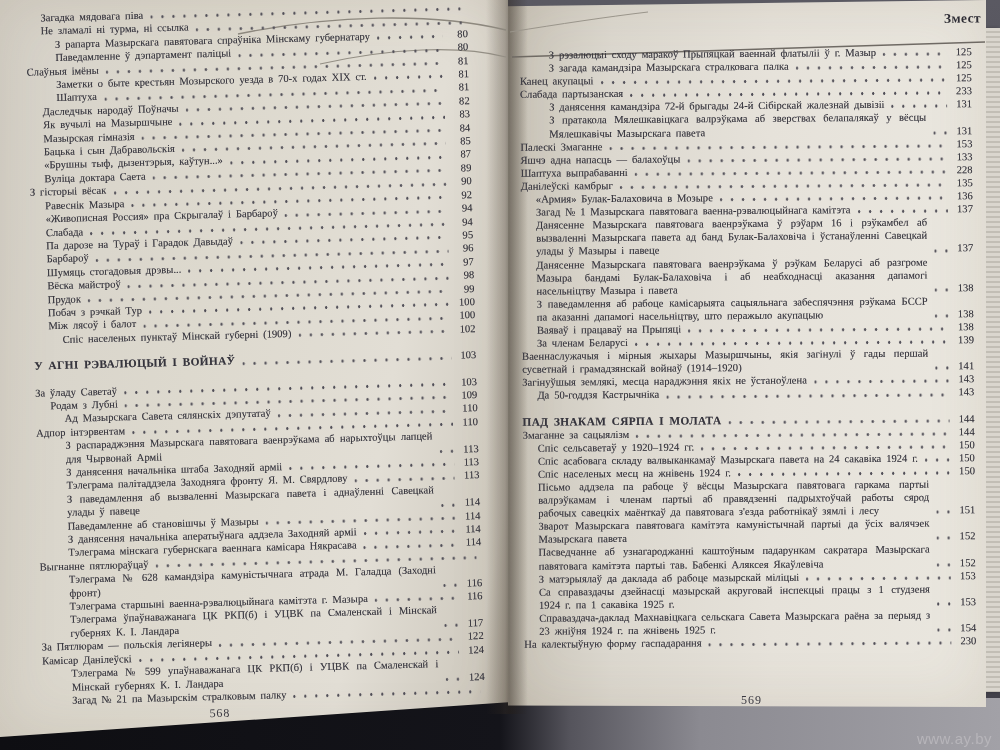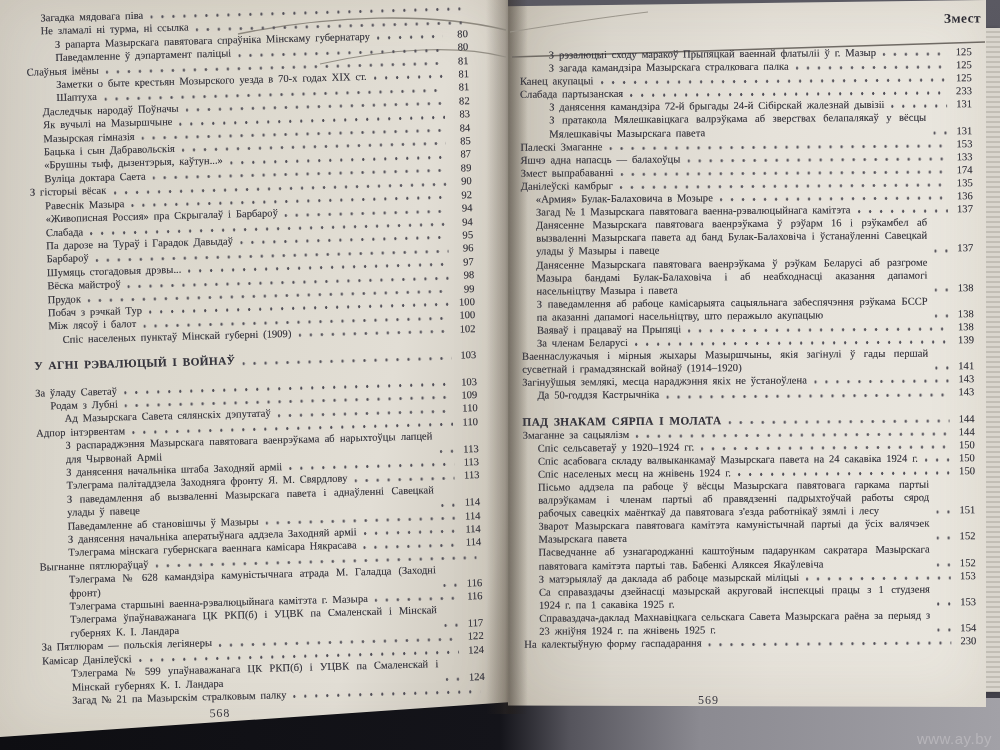--- a/index.html
+++ b/index.html
@@ -50,21 +50,21 @@
   .leader{flex:1 0 14px;height:5px;margin:0 5px 2px 7px;
     background-image:radial-gradient(circle at 1.2px 2.5px,#514f58 1.05px,rgba(0,0,0,0) 1.45px);
     background-size:11px 5px;background-repeat:repeat-x;background-position:left bottom;}
   .pg{flex:0 0 auto;min-width:20px;text-align:right;}
 
   .running-head{position:absolute;left:905px;top:11px;width:76px;text-align:right;
     font-weight:bold;font-size:13.5px;color:#2e2d35;letter-spacing:.4px;
     transform:rotate(-1deg);}
   .folio{position:absolute;font-size:12px;color:#3a3941;letter-spacing:1px;}
   .folio-left{left:185px;top:706px;width:70px;text-align:center;transform:rotate(-2deg);}
-  .folio-right{left:698px;top:693px;width:64px;text-align:left;}
+  .folio-right{left:698px;top:693px;width:64px;text-align:right;}
 
   .watermark{position:absolute;right:8px;bottom:3px;
     font-family:"Liberation Sans","DejaVu Sans",sans-serif;
     font-size:15px;color:#b7b5ba;letter-spacing:.5px;}
 
   
   .page::after{content:"";position:absolute;inset:0;
     box-shadow:inset 0 0 60px rgba(110,95,65,.14);pointer-events:none;}
 </style>
 </head>
@@ -353,23 +353,23 @@
         <span class="t">Палескі Змаганне</span>
         <span class="leader"></span>
         <span class="pg">153</span>
       </div>
       <div class="e l0">
         <span class="t">Яшчэ адна напасць — балахоўцы</span>
         <span class="leader"></span>
         <span class="pg">133</span>
       </div>
       <div class="e l0">
-        <span class="t">Змест выпрабаванні</span>
-        <span class="leader"></span>
-        <span class="pg">174</span>
+        <span class="t">Шаптуха выпрабаванні</span>
+        <span class="leader"></span>
+        <span class="pg">228</span>
       </div>
       <div class="e l0">
         <span class="t">Данілеўскі камбрыг</span>
         <span class="leader"></span>
         <span class="pg">135</span>
       </div>
       <div class="e l1">
         <span class="t">«Армия» Булак-Балаховича в Мозыре</span>
         <span class="leader"></span>
         <span class="pg">136</span>

